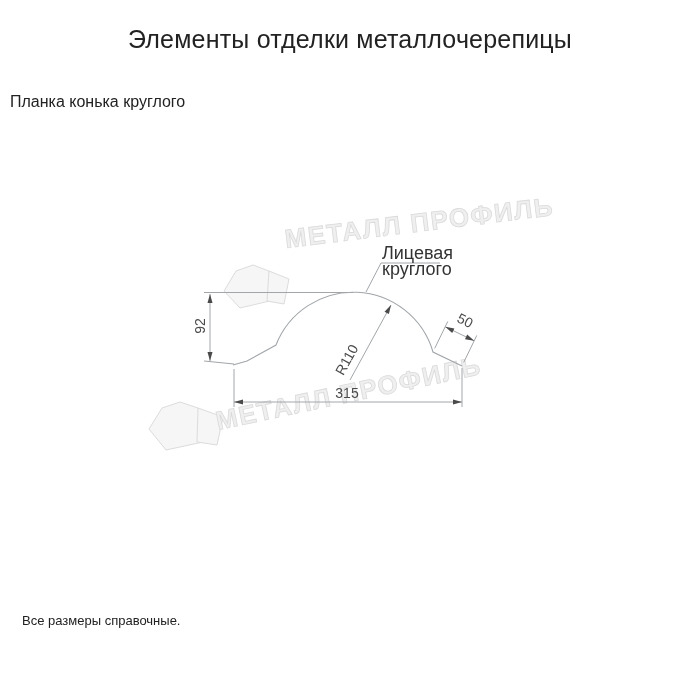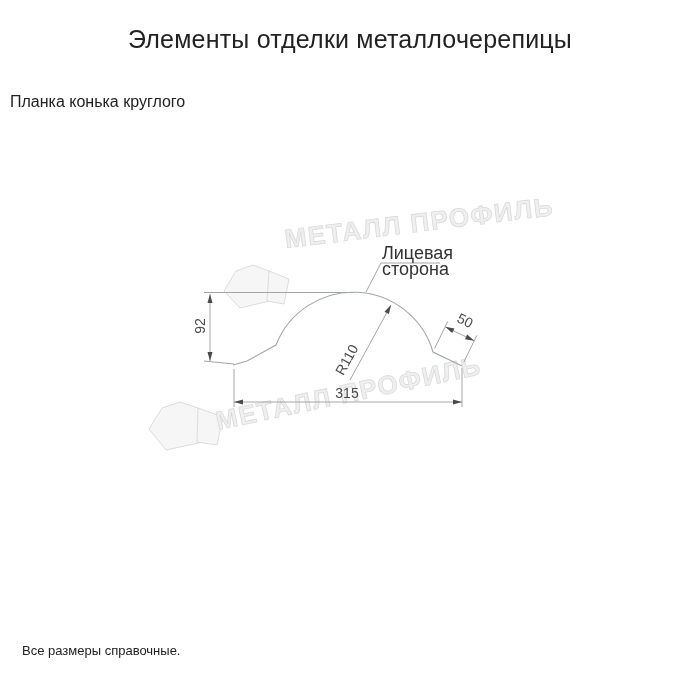--- a/index.html
+++ b/index.html
@@ -13,21 +13,21 @@
     font-size:25px;letter-spacing:0.2px;color:#222;
   }
   .subtitle{left:0;width:700px;text-align:left;font-size:16px;color:#222;padding-left:10px;}
   .subtitle1{top:93px;}
   .subtitle2{top:111px;}
   .face-label{
     left:382px;top:246px;font-size:18px;line-height:15.5px;color:#333;
     white-space:nowrap;
   }
   .notes{left:22px;font-size:13px;color:#222;white-space:nowrap;}
-  .note1{top:643px;}
+  .note1{top:613px;}
   .note2{top:661px;}
   svg text{font-family:"Liberation Sans", sans-serif;}
   .dim-text{font-size:14px;fill:#4a4a4a;}
   .wm-text{font-size:26px;font-weight:bold;letter-spacing:1.5px;
            fill:#efefef;stroke:#dadada;stroke-width:0.8px;}
 </style>
 </head>
 <body>
 
 <div class="page">
@@ -81,18 +81,18 @@
       <line x1="350" y1="380" x2="391" y2="305" stroke="#a2a6a9" stroke-width="1"></line>
       <polygon points="391,305 388.9,314.1 384.5,311.7" fill="#4a4a4a"></polygon>
       <text class="dim-text" text-anchor="middle" transform="translate(351,362) rotate(-61)">R110</text>
     </g>
 
     <polyline points="440,263 381,263 366,292" fill="none" stroke="#a2a6a9" stroke-width="1"></polyline>
   </svg>
 
   <div class="abs face-label">
     <div>Лицевая</div>
-    <div>сторона</div>
+    <div>круглого</div>
   </div>
 
   <div class="abs notes note1">Все размеры справочные.</div>
 
 </div>
 
 </body></html>

